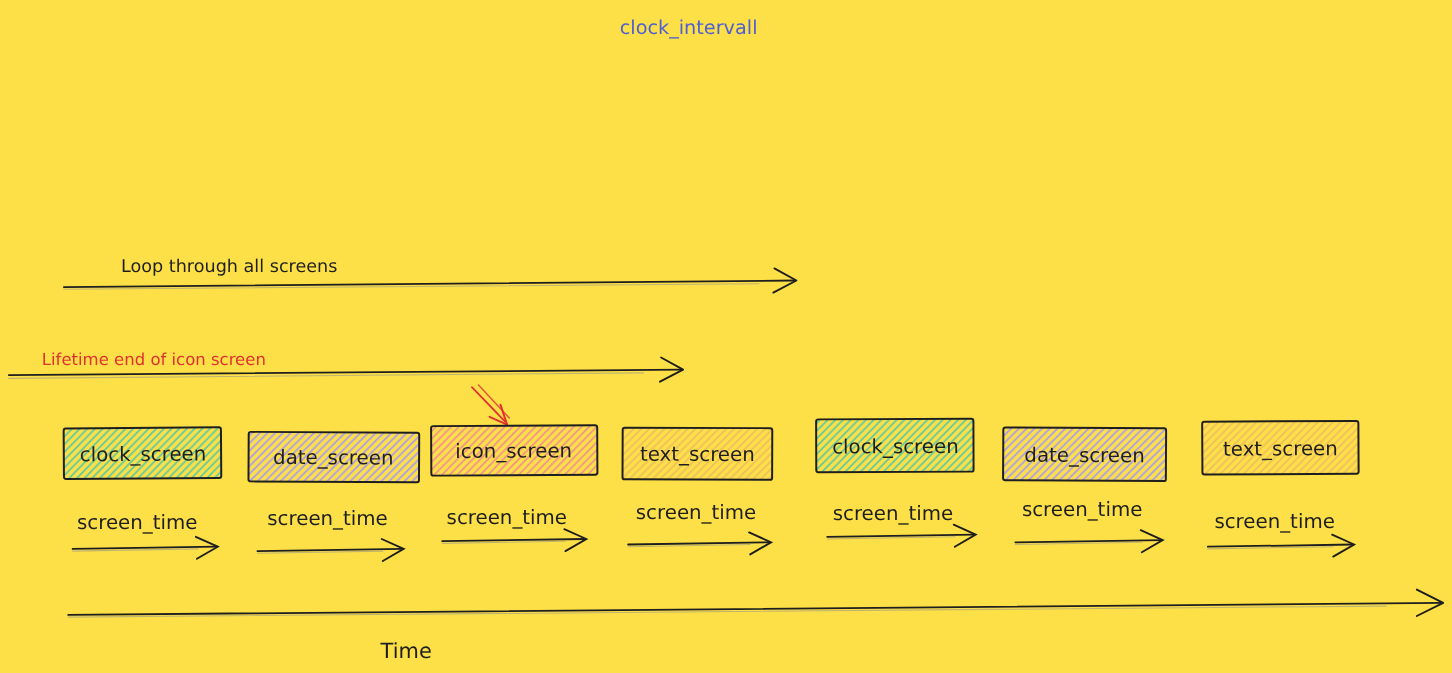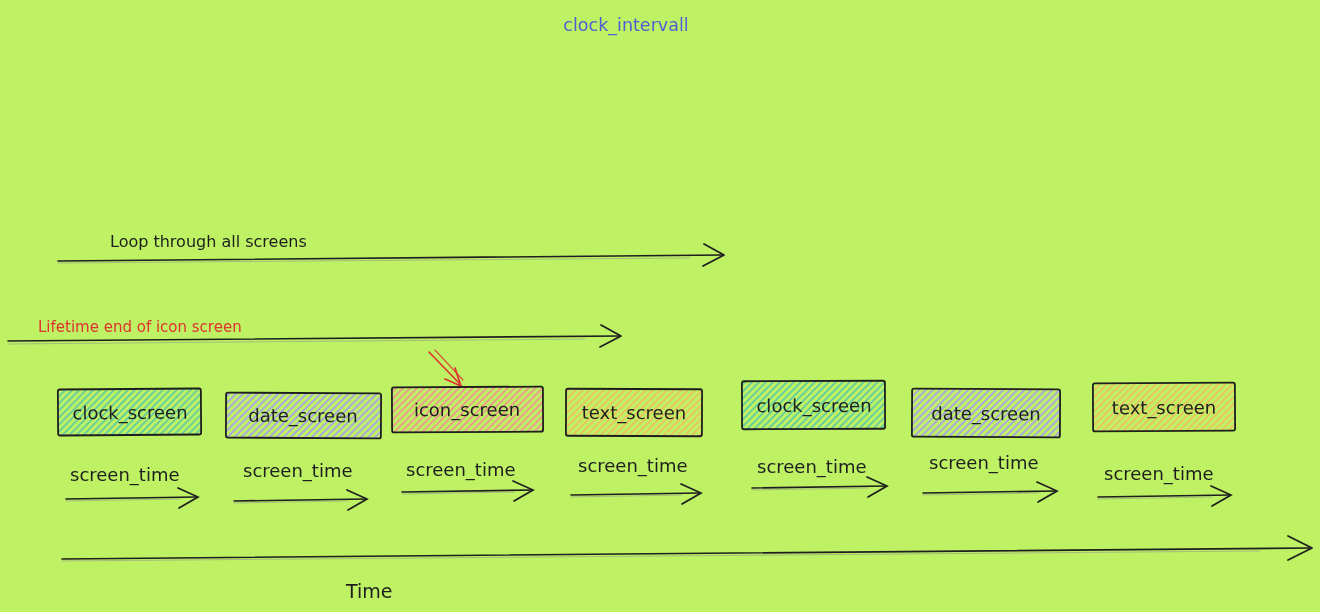--- a/index.html
+++ b/index.html
@@ -1,16 +1,16 @@
 <!DOCTYPE html>
 <html><head>
 <meta charset="utf-8">
 <style>
   html,body{margin:0;padding:0;background:#ffffff;}
-  .stage{position:relative;width:1320px;height:612px;background:#bef264;overflow:hidden;
+  .stage{position:relative;width:1320px;height:612px;background:#fde047;overflow:hidden;
          font-family:"DejaVu Sans", sans-serif;}
   svg{display:block;}
   text{font-family:"DejaVu Sans", sans-serif;}
   .hand{font-family:"DejaVu Sans", sans-serif;}
 </style>
 </head>
 <body>
 
 <div class="stage">
 <svg width="1320" height="612" viewBox="0 0 1320 612" xmlns="http://www.w3.org/2000/svg">

